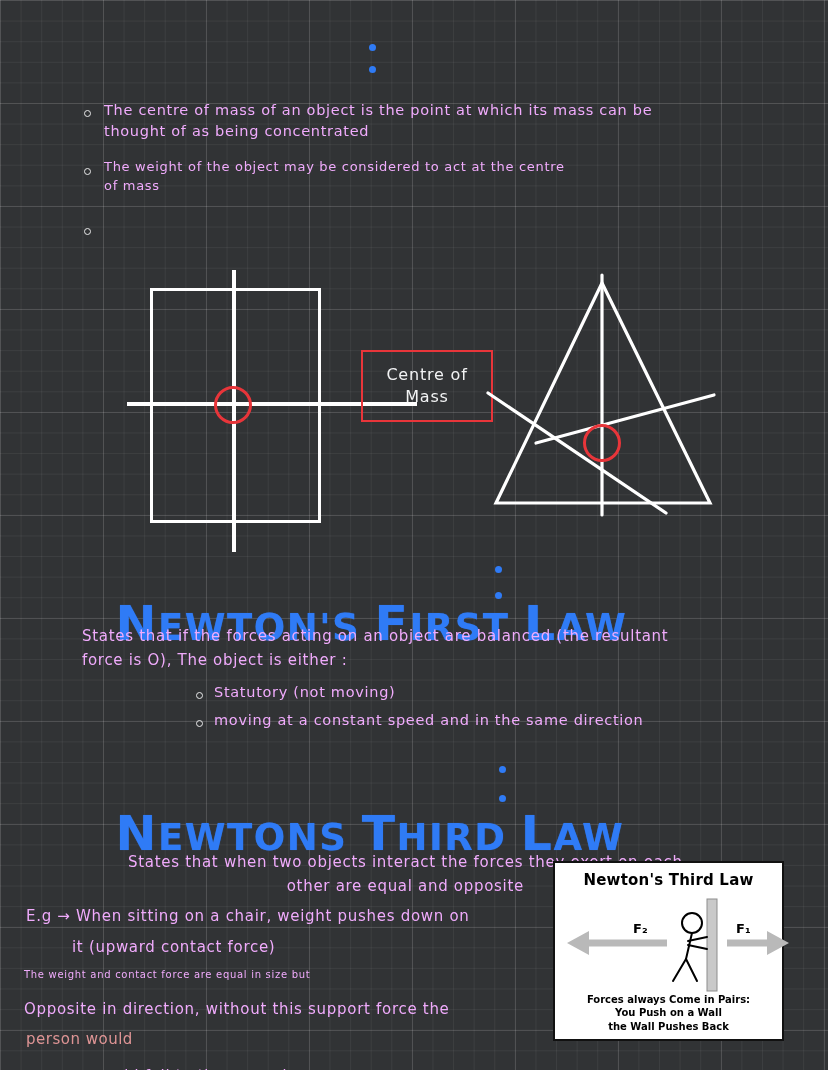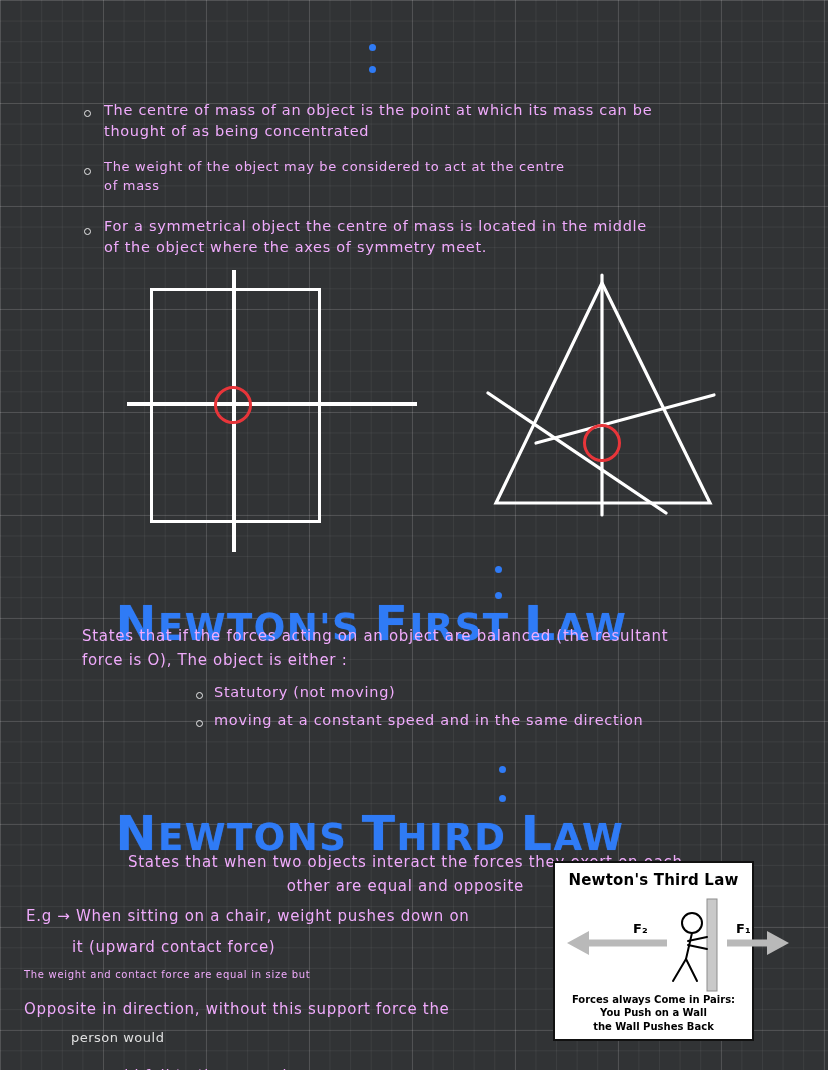--- a/index.html
+++ b/index.html
@@ -90,21 +90,21 @@
     letter-spacing: 0.8px;
     line-height: 1.35;
     white-space: pre;
   }
 
   
   #ntl-card {
     position: absolute;
     left: 553px;
     top: 861px;
-    width: 201px;
+    width: 231px;
     height: 180px;
     background: #ffffff;
     border: 2px solid #111;
     box-sizing: border-box;
     color: #000;
     font-family: "DejaVu Sans", sans-serif;
   }
   #ntl-title {
     text-align: center;
     font-weight: bold;
@@ -125,26 +125,25 @@
     position: absolute;
     font-weight: bold;
     font-size: 13px;
   }
 
   
   #watermark {
     position: absolute;
     left: 26px;
     top: 1030px;
-    color: #ffffff;
-    font-size: 13px;
+    color: #fca5a5;
+    font-size: 15px;
     opacity: 0.85;
     letter-spacing: 0.5px;
     white-space: pre;
-    margin-left: 45px;
   }
 </style>
 </head>
 <body>
 
 <div id="grid"></div>
 
 <div id="page">
 
 
@@ -153,28 +152,28 @@
 
   <div class="bullet-dot" style="left:84px; top:110px;"></div>
   <div class="hand" style="left:104px; top:100px; font-size:14.5px;">The centre of mass of an object is the point at which its mass can be
 thought of as being concentrated</div>
 
   <div class="bullet-dot" style="left:84px; top:168px;"></div>
   <div class="hand" style="left:104px; top:158px; font-size:13px;">The weight of the object may be considered to act at the centre
 of mass</div>
 
   <div class="bullet-dot" style="left:84px; top:228px;"></div>
-  <div class="hand" style="left:104px; top:216px; font-size:14.5px;">For a symmetrical object the centre of mass is located in the middle
-of the object where the axes of symmetry meet.</div>
 
   <div class="rect-shape" style="left:150px; top:288px; width:171px; height:235px;"></div>
   <div class="line" style="left:232px; top:270px; width:4px; height:282px;"></div>
   <div class="line" style="left:127px; top:402px; width:290px; height:4px;"></div>
   <div class="red-circle" style="left:214px; top:386px; width:38px; height:38px;"></div>
 
+  <div class="label-box" style="left:361px; top:350px; width:132px; height:72px; font-size:16px;">Centre of
+Mass</div>
 
   <svg style="position:absolute; left:470px; top:275px; width:260px; height:250px; overflow:visible;">
     <g stroke="#ffffff" stroke-width="3.2" fill="none" stroke-linecap="round">
 
       <path d="M132 8 L26 228 L240 228 Z"></path>
 
       <path d="M132 0 L132 240"></path>
       <path d="M66 168 L244 120"></path>
       <path d="M18 118 L196 238"></path>
     </g>

